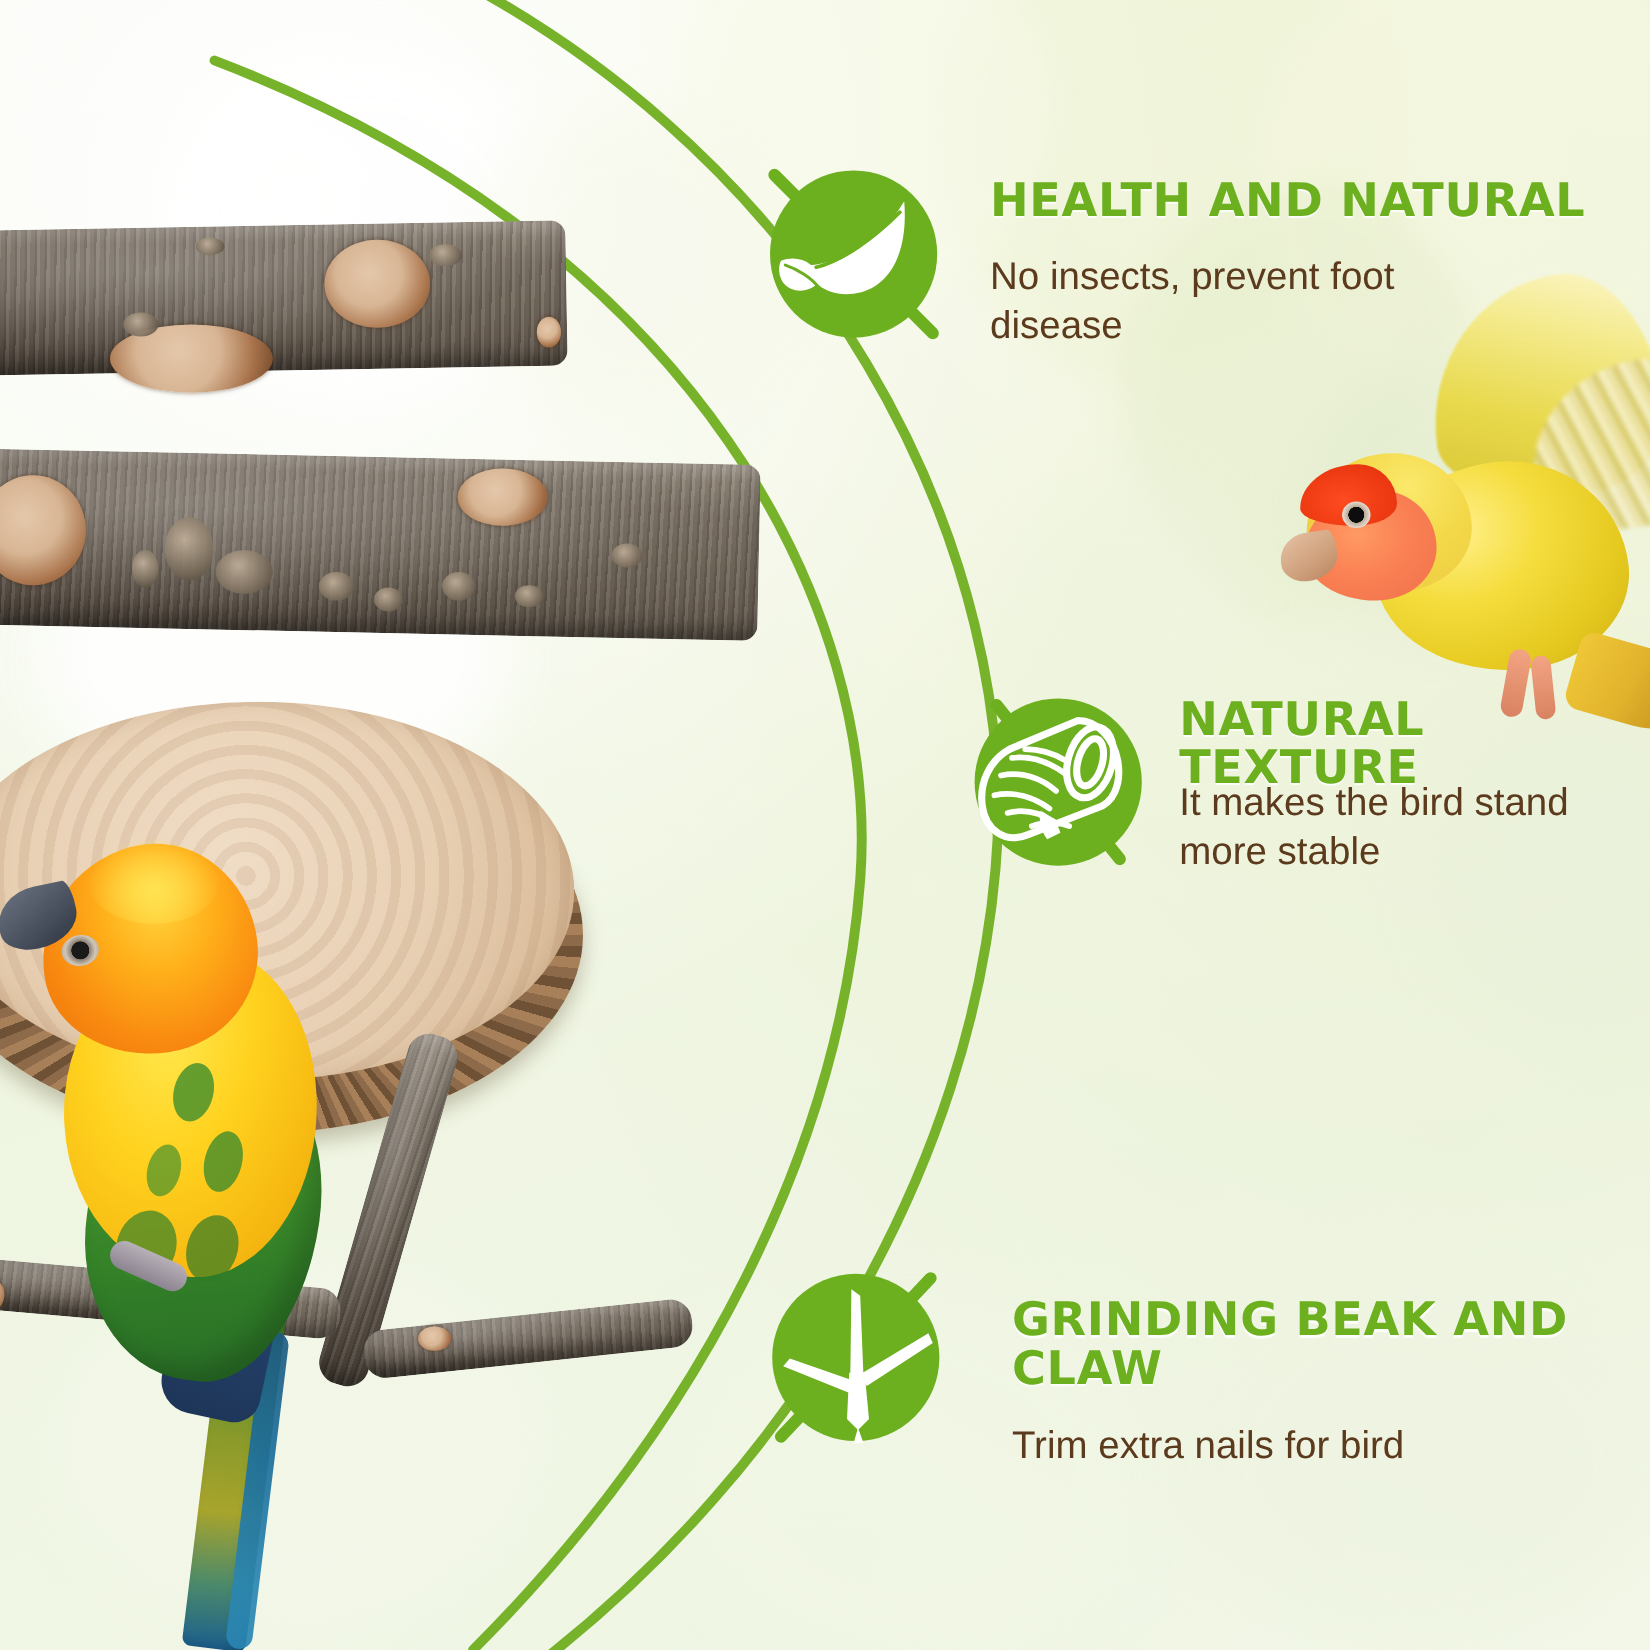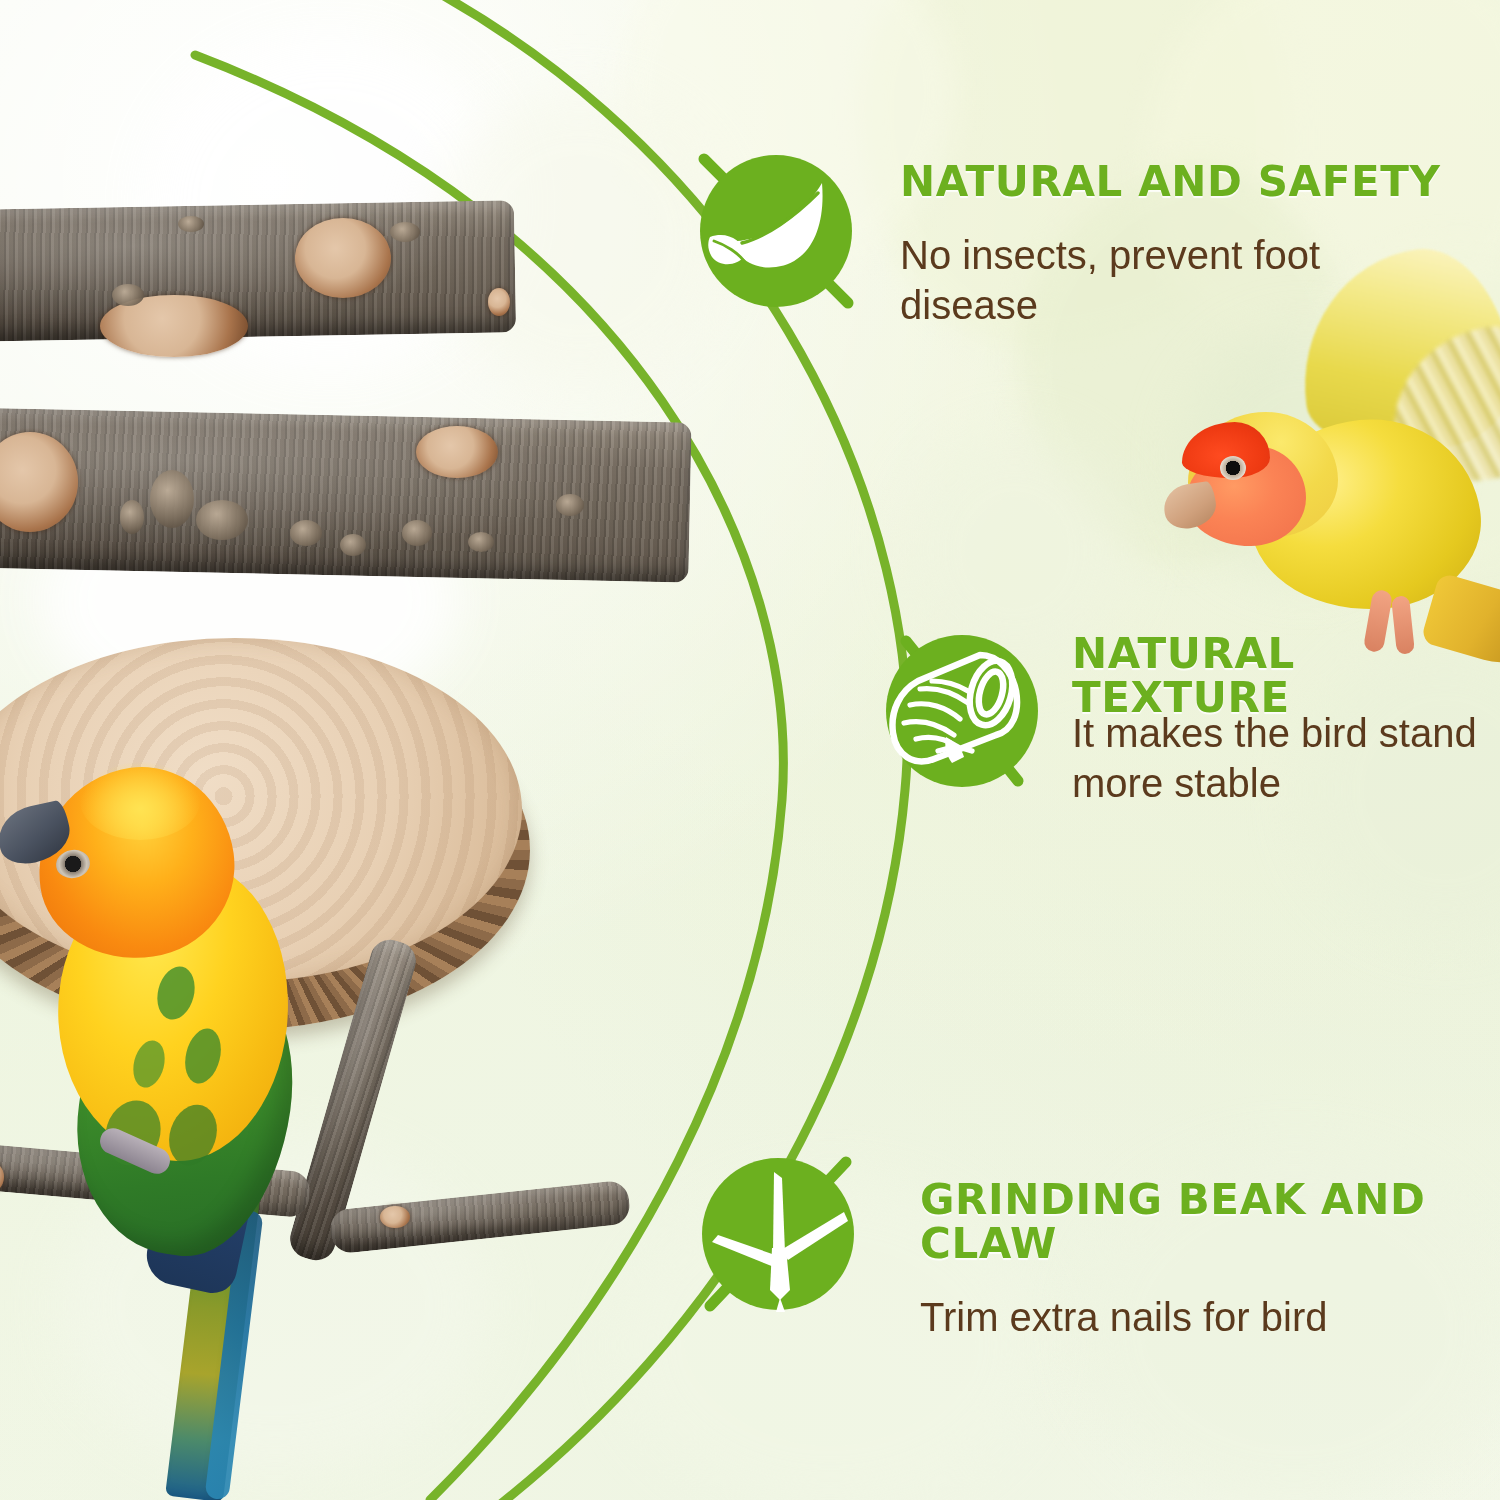--- a/index.html
+++ b/index.html
@@ -61,21 +61,21 @@
   .fthr{position:absolute;}
 
   
   .feature{position:absolute;}
   .badge{position:absolute;width:172px;height:172px;}
   .ftitle{position:absolute;
     font-weight:700;letter-spacing:.6px;line-height:1.04;
     font-size:42px;color:#6cb01f;
     text-shadow:0 2px 1px rgba(255,255,255,.85);
     font-family:"DejaVu Sans","Liberation Sans",sans-serif;}
-  .fdesc{position:absolute;font-size:40px;line-height:1.26;color:#5b3a1d;
+  .fdesc{position:absolute;font-size:35px;line-height:1.26;color:#5b3a1d;
     font-family:"Liberation Sans",sans-serif;}
 </style>
 </head>
 <body>
 
 <div id="stage">
 
   <div class="bg-base"></div>
   <div>
     <div class="leafshape" style="left:860px;top:-120px;width:430px;height:470px;background:#eef3d4;"></div>
@@ -236,21 +236,21 @@
   <div class="feature">
 
     <svg class="badge" style="left:690px;top:145px;" viewBox="0 0 172 172">
       <path d="M14 14 L158 158" stroke="#6cb01f" stroke-width="11" stroke-linecap="round"></path>
       <circle cx="86" cy="86" r="76" fill="#6cb01f"></circle>
       <path d="M132 38 C136 86 118 118 86 122 C62 125 46 112 44 96 C70 96 110 76 132 38 Z" fill="#ffffff"></path>
       <path d="M128 48 C104 72 76 92 52 98" stroke="#6cb01f" stroke-width="3.4" fill="none" stroke-linecap="round"></path>
       <path d="M20 92 C36 86 52 94 56 110 C46 122 30 122 22 112 C18 106 17 98 20 92 Z" fill="#ffffff"></path>
       <path d="M24 96 C36 100 48 108 54 116" stroke="#6cb01f" stroke-width="2.8" fill="none" stroke-linecap="round"></path>
     </svg>
-    <div class="ftitle" style="left:900px;top:160px;width:560px;">NATURAL AND SAFETY</div>
+    <div class="ftitle" style="left:900px;top:160px;width:560px;">HEALTH AND NATURAL</div>
     <div class="fdesc" style="left:900px;top:230px;width:450px;">No insects, prevent foot disease</div>
   </div>
 
   <div class="feature">
     <svg class="badge" style="left:876px;top:625px;" viewBox="0 0 172 172">
       <path d="M30 16 L142 156" stroke="#6cb01f" stroke-width="11" stroke-linecap="round"></path>
       <circle cx="86" cy="86" r="76" fill="#6cb01f"></circle>
       <g fill="none" stroke="#ffffff" stroke-width="6.5" stroke-linecap="round" stroke-linejoin="round">
 
         <path d="M104 30 C122 30 136 46 140 66 C144 88 136 106 120 110 L58 134 C38 142 20 130 17 108 C14 86 24 66 42 56 Z"></path>

